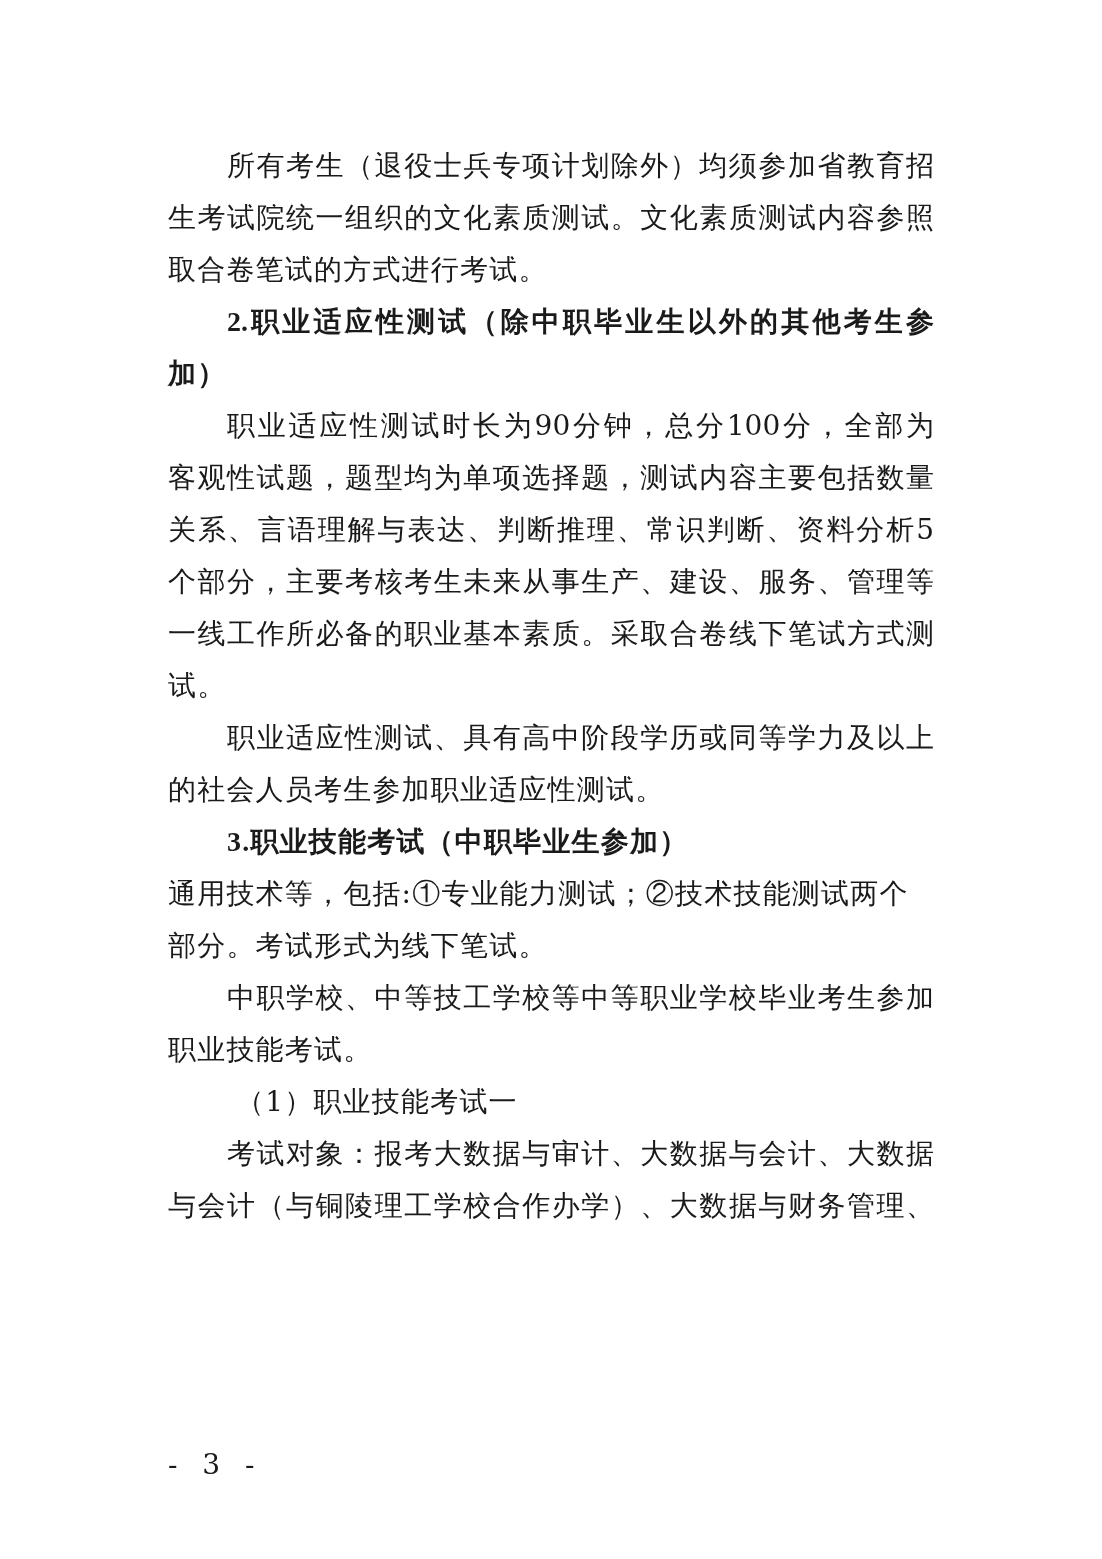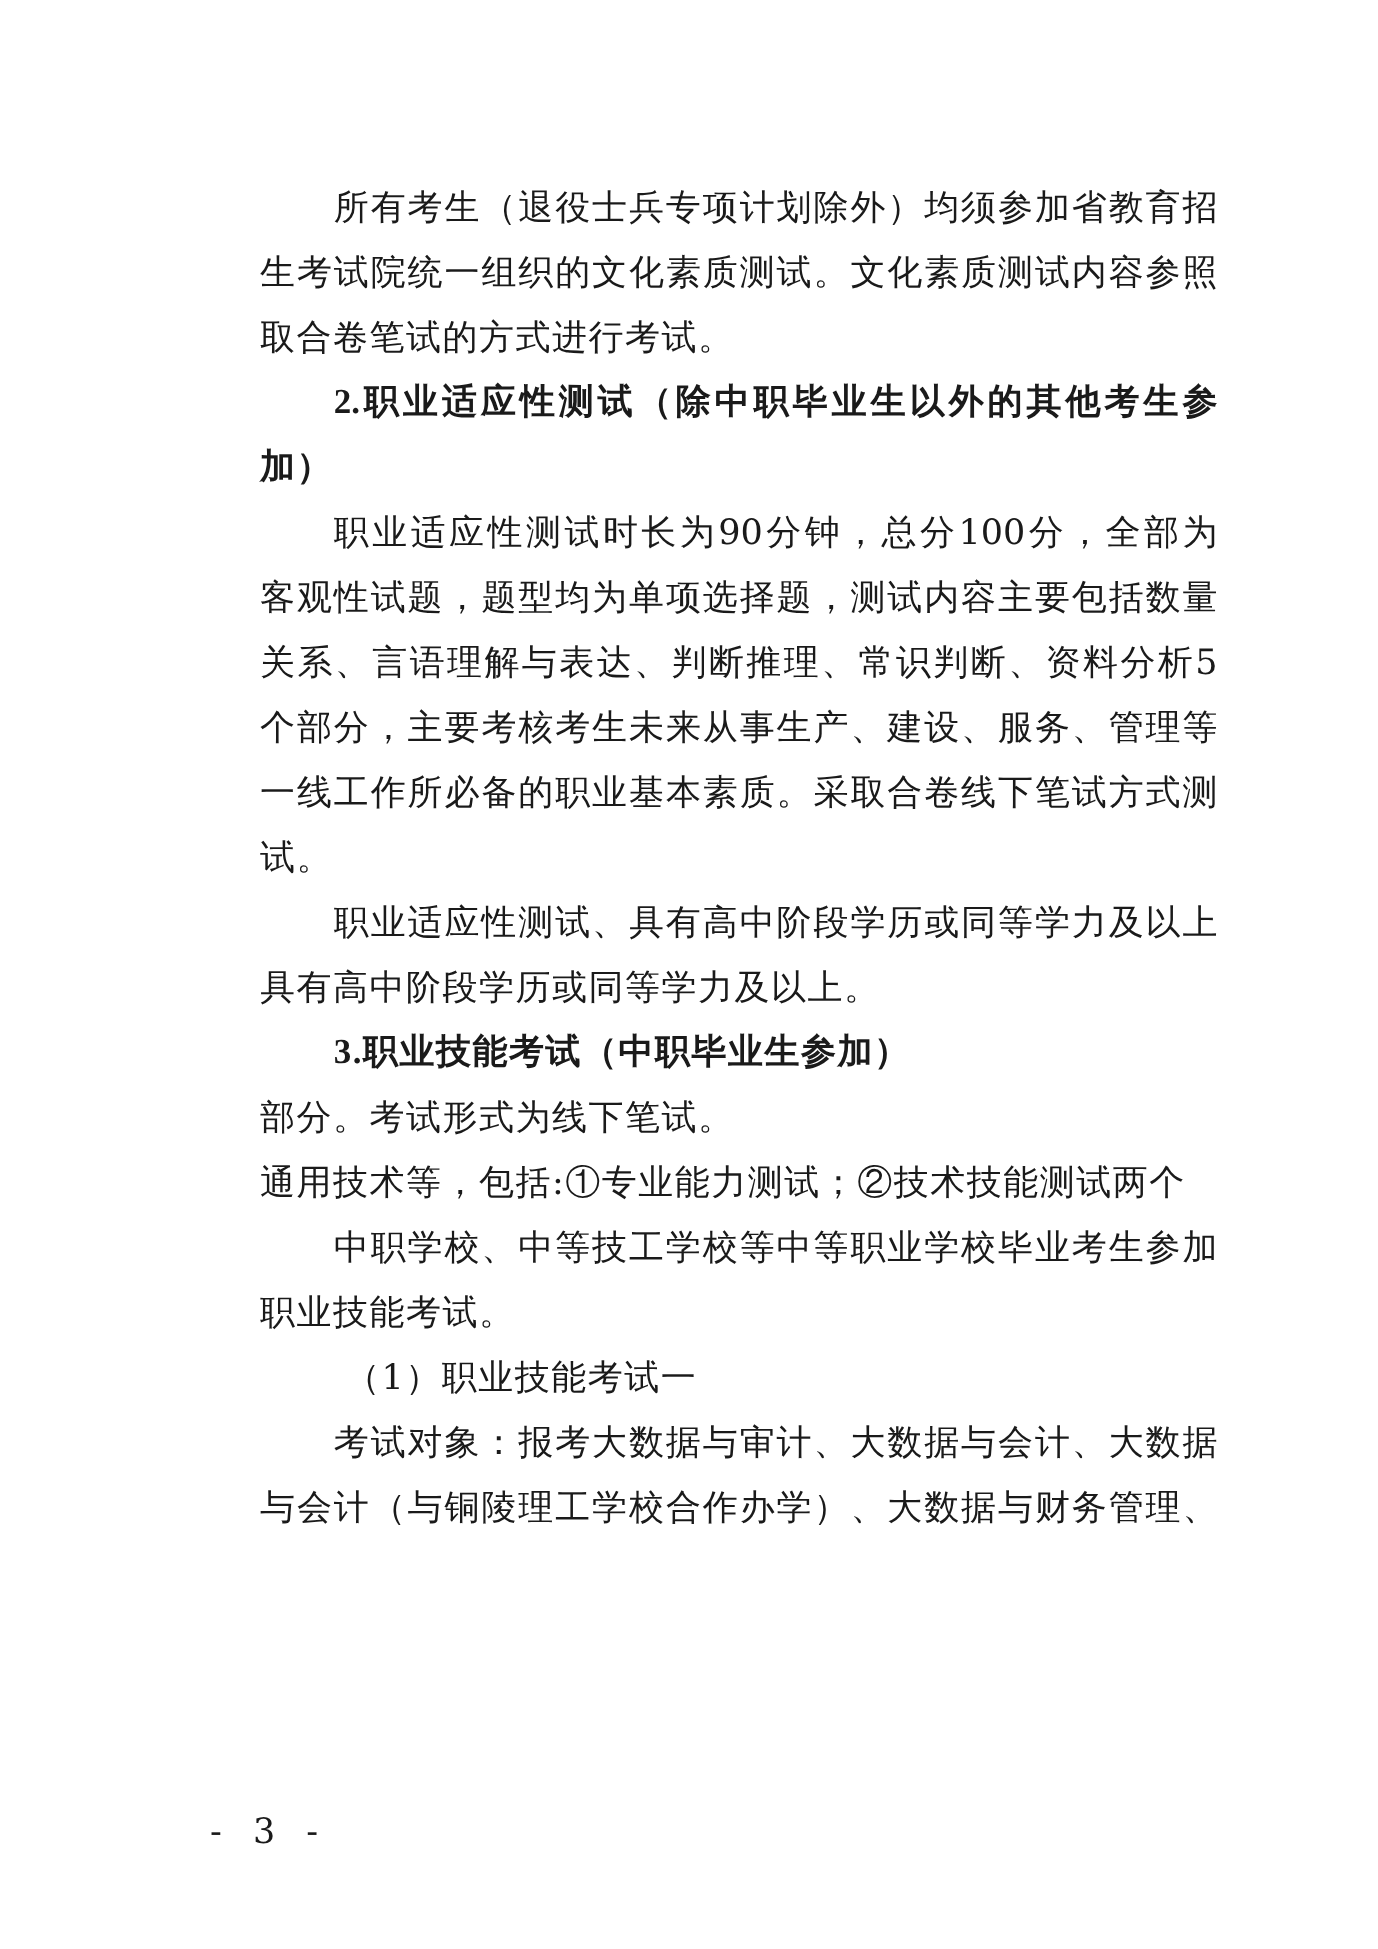--- a/index.html
+++ b/index.html
@@ -1,18 +1,18 @@
 <!DOCTYPE html>
 <html><head>
 <meta charset="utf-8">
 <style>
   html, body { margin: 0; padding: 0; background: #ffffff; }
   body { width: 1102px; height: 1559px; position: relative; overflow: hidden;
          font-family: "DejaVu Serif", "Liberation Serif", serif; color: #1a1a1a; }
-  .page { position: absolute; left: 168px; top: 140px; width: 766px; margin-left: 40px; }
+  .page { position: absolute; left: 168px; top: 140px; width: 766px; }
   .line { height: 52px; line-height: 52px; font-size: 28px; white-space: nowrap;
           letter-spacing: 1.2px; }
   .justify { text-align: justify; text-align-last: justify; letter-spacing: 0; }
   .indent { padding-left: 59px; }
   .indent-sm { padding-left: 68px; }
   .bold { font-weight: bold; font-family: Liberation Serif, serif; }
   .footer { position: absolute; left: 168px; top: 1445px; font-size: 28px; line-height: 40px;
             letter-spacing: 8px; }
 </style>
 </head>
@@ -24,24 +24,24 @@
   <div class="line">取合卷笔试的方式进行考试。</div>
   <div class="line indent justify bold">2.职业适应性测试（除中职毕业生以外的其他考生参</div>
   <div class="line bold">加）</div>
   <div class="line indent justify">职业适应性测试时长为90分钟，总分100分，全部为</div>
   <div class="line justify">客观性试题，题型均为单项选择题，测试内容主要包括数量</div>
   <div class="line justify">关系、言语理解与表达、判断推理、常识判断、资料分析5</div>
   <div class="line justify">个部分，主要考核考生未来从事生产、建设、服务、管理等</div>
   <div class="line justify">一线工作所必备的职业基本素质。采取合卷线下笔试方式测</div>
   <div class="line">试。</div>
   <div class="line indent justify">职业适应性测试、具有高中阶段学历或同等学力及以上</div>
-  <div class="line">具有高中阶段学历或同等学力及以上。</div>
+  <div class="line">的社会人员考生参加职业适应性测试。</div>
   <div class="line indent bold">3.职业技能考试（中职毕业生参加）</div>
+  <div class="line">通用技术等，包括:①专业能力测试；②技术技能测试两个</div>
   <div class="line">部分。考试形式为线下笔试。</div>
-  <div class="line">通用技术等，包括:①专业能力测试；②技术技能测试两个</div>
   <div class="line indent justify">中职学校、中等技工学校等中等职业学校毕业考生参加</div>
   <div class="line">职业技能考试。</div>
   <div class="line indent-sm">（1）职业技能考试一</div>
   <div class="line indent justify">考试对象：报考大数据与审计、大数据与会计、大数据</div>
   <div class="line justify">与会计（与铜陵理工学校合作办学）、大数据与财务管理、</div>
 </div>
 
 <div class="footer">- 3 -</div>
 
 </body></html>

